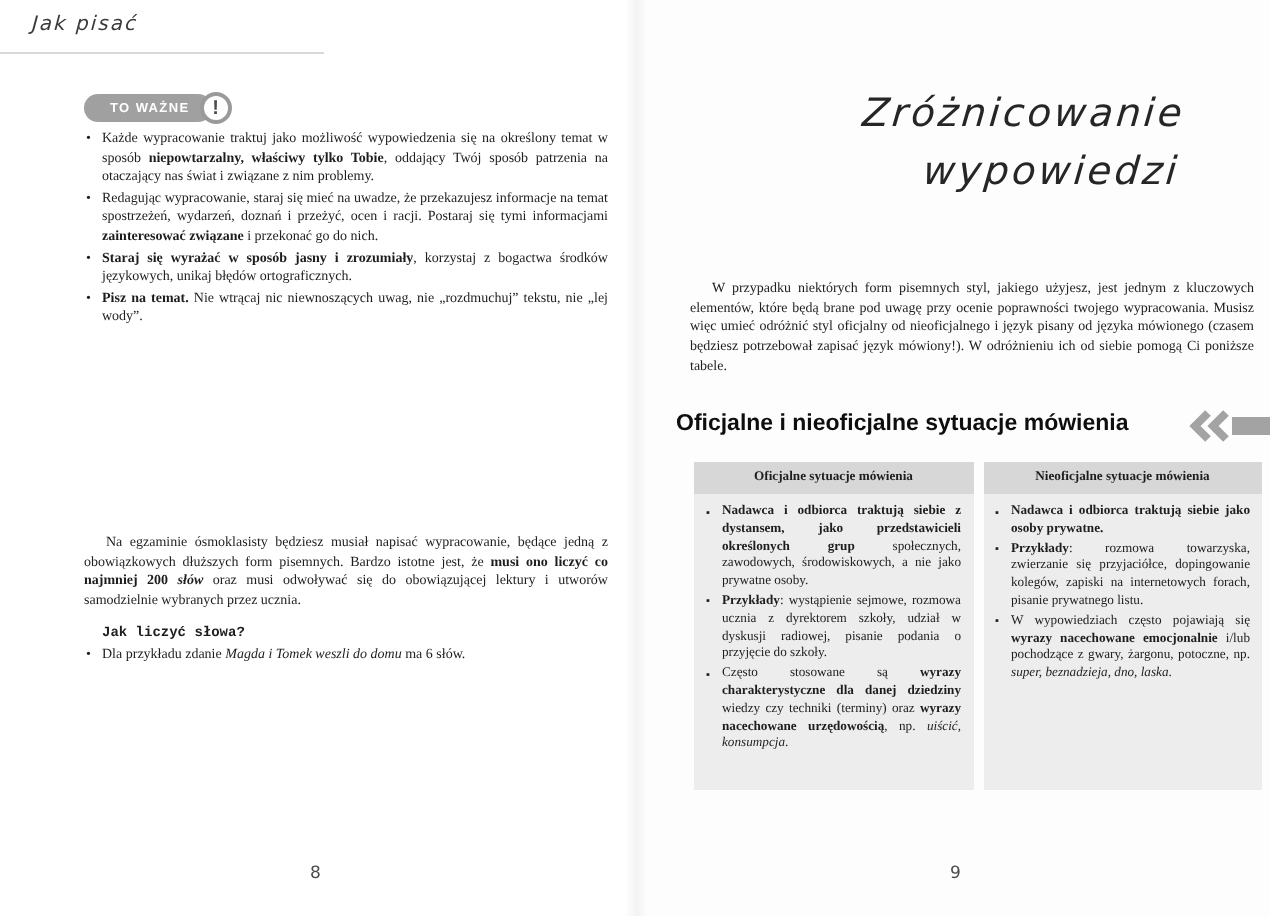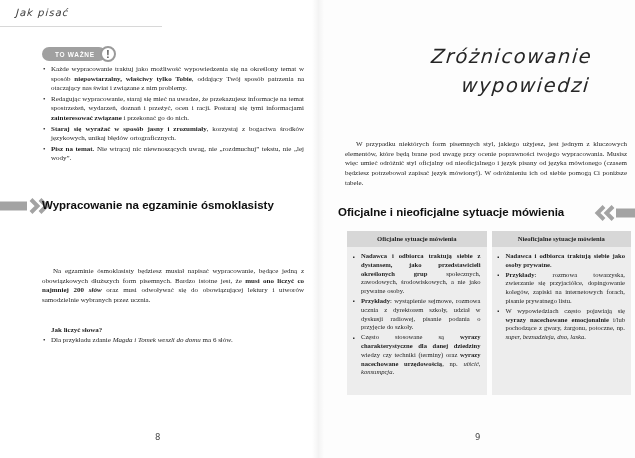--- a/index.html
+++ b/index.html
@@ -51,21 +51,21 @@
   h2.section-title { font-family:"Liberation Sans", sans-serif; font-weight:bold;
     font-size:11.5px; line-height:18px; color:#0e0e0e; }
   .section-row-left h2 { position:absolute; left:42px; top:0; }
   .section-row-right h2 { position:absolute; left:20px; top:0; width:262px; text-align:left; }
   .arrow-deco { position:absolute; top:2px; }
   .arrow-deco.left { left:0; }
   .arrow-deco.right { right:0; }
 
   .left-flow { position:absolute; top:222px; left:42px; width:262px; }
   p.body-par { font-size:7px; line-height:9.6px; text-align:justify; text-indent:11px;margin-top:45px; }
-  h3.subhead { font-size:7px; line-height:9.6px; font-weight:bold; margin-top:21px; padding-left:9px; }
+  h3.subhead { font-size:7px; line-height:9.6px; font-weight:bold; margin-top:8px; padding-left:9px;font-family:Liberation Mono, monospace; }
 
   
   .hand-title { position:absolute; top:42px; right:44px; text-align:right;
     font-family:"DejaVu Sans", sans-serif; font-style:italic;
     font-size:19.5px; line-height:29px; letter-spacing:1.5px; color:#262626; transform:skewX(-5deg); }
   .hand-title span { display:block; }
 
   .intro-right { position:absolute; top:140px; left:27px; width:282px;
     font-size:7px; line-height:9.7px; text-align:justify; text-indent:11px; }
 
@@ -96,28 +96,20 @@
     <span class="badge-circle">!</span>
   </div>
 
   <ul class="bullets main-bullets">
       <li><span>Każde wypracowanie traktuj jako możliwość wypowiedzenia się na określony temat w sposób </span><span class="b">niepowtarzalny, właściwy tylko Tobie</span><span>, oddający Twój sposób patrzenia na otaczający nas świat i związane z nim problemy.</span></li>
       <li><span>Redagując wypracowanie, staraj się mieć na uwadze, że przekazujesz informacje na temat spostrzeżeń, wydarzeń, doznań i przeżyć, ocen i racji. Postaraj się tymi informacjami </span><span class="b">zainteresować związane</span><span> i przekonać go do nich.</span></li>
       <li><span class="b">Staraj się wyrażać w sposób jasny i zrozumiały</span><span>, korzystaj z bogactwa środków językowych, unikaj błędów ortograficznych.</span></li>
       <li><span class="b">Pisz na temat.</span><span> Nie wtrącaj nic niewnoszących uwag, nie „rozdmuchuj” tekstu, nie „lej wody”.</span></li>
     </ul>
 
-  <div class="section-row section-row-left">
-    <svg class="arrow-deco left" width="56" height="16" viewBox="0 0 56 16">
-      <rect x="0" y="3.5" width="27" height="9" fill="#a3a3a3"></rect>
-      <path d="M31 1.5 L37.5 8 L31 14.5" fill="none" stroke="#a3a3a3" stroke-width="4"></path>
-      <path d="M40 1.5 L46.5 8 L40 14.5" fill="none" stroke="#a3a3a3" stroke-width="4"></path>
-    </svg>
-    <h2 class="section-title">Wypracowanie na egzaminie ósmoklasisty</h2>
-  </div>
 
   <div class="left-flow">
     <p class="body-par"><span>Na egzaminie ósmoklasisty będziesz musiał napisać wypracowanie, będące jedną z obowiązkowych dłuższych form pisemnych. Bardzo istotne jest, że </span><span class="b">musi ono liczyć co najmniej 200 </span><span class="b i">słów</span><span> oraz musi odwoływać się do obowiązującej lektury i utworów samodzielnie wybranych przez ucznia.</span></p>
     <h3 class="subhead">Jak liczyć słowa?</h3>
     <ul class="bullets">
         <li><span>Dla przykładu zdanie </span><span class="i">Magda i Tomek weszli do domu</span><span> ma 6 słów.</span></li>
       </ul>
   </div>
 
   <div class="pagenum pagenum-left">8</div>

